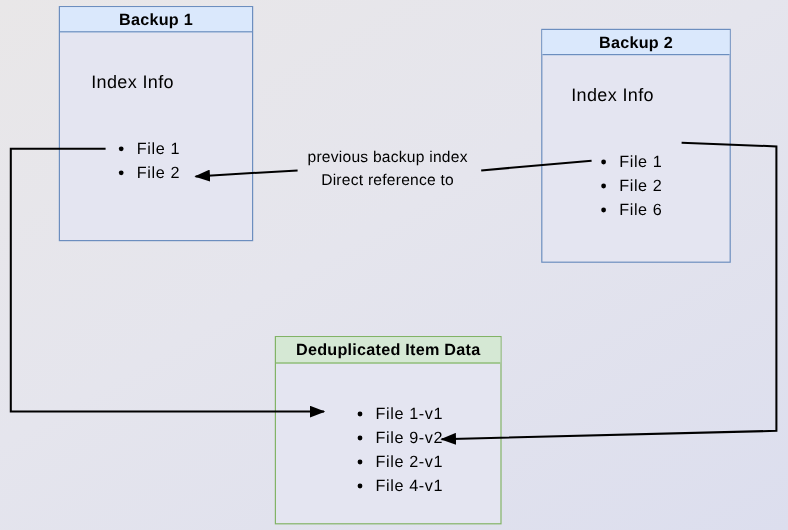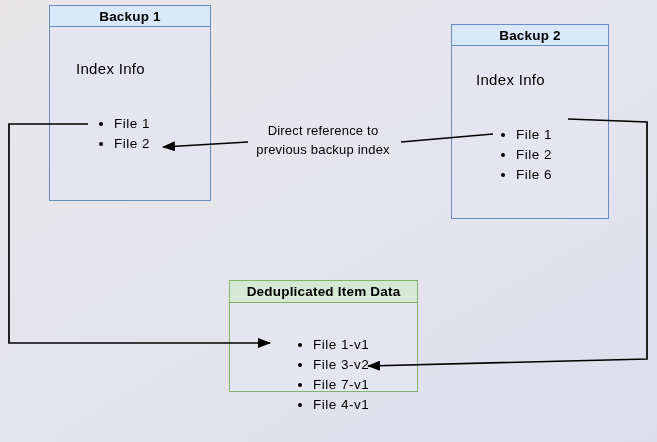--- a/index.html
+++ b/index.html
@@ -60,21 +60,21 @@
     left: 235px; top: 122px; width: 176px;
     text-align: center;
     font-size: 13px; line-height: 18.5px;
     letter-spacing: 0.2px;
     z-index: 3;
     white-space: nowrap;
   }
   
   #backup1 { left: 49px;  top: 5px;   width: 162px; height: 196px; }
   #backup2 { left: 451px; top: 5px;   width: 158px; height: 195px; margin-top: 19px; }
-  #dedup   { left: 229px; top: 280px; width: 189px; height: 112px; }
+  #dedup   { left: 229px; top: 280px; width: 189px; height: 157px; }
 
   #backup1 .section-label { left: 26px; top: 54px; }
   #backup2 .section-label { left: 24px; top: 46px; }
 
   #backup1 ul.file-list { left: 44px; top: 108px; }
   #backup2 ul.file-list { left: 44px; top: 100px; }
   #dedup   ul.file-list { left: 63px; top: 54px;  }
 </style>
 </head>
 <body>
@@ -97,29 +97,29 @@
       <li>File 1</li>
       <li>File 2</li>
       <li>File 6</li>
     </ul>
   </div>
 
   <div class="node green" id="dedup">
     <div class="node-header">Deduplicated Item Data</div>
     <ul class="file-list">
       <li>File 1-v1</li>
-      <li>File 3-v2</li>
-      <li>File 7-v1</li>
+      <li>File 9-v2</li>
+      <li>File 2-v1</li>
       <li>File 4-v1</li>
     </ul>
   </div>
 
   <div class="annotation">
+    <div>previous backup index</div>
     <div>Direct reference to</div>
-    <div>previous backup index</div>
   </div>
 
   <svg class="arrow-layer" width="657" height="442" viewBox="0 0 657 442">
     <defs>
       <marker id="arrowhead" markerUnits="userSpaceOnUse" markerWidth="13" markerHeight="10" viewBox="0 0 13 10" refX="12" refY="5" orient="auto">
         <path d="M0,0 L13,5 L0,10 z" fill="#000"></path>
       </marker>
     </defs>
 
     <polyline points="88,124 9,124 9,343 270,343" fill="none" stroke="#000" stroke-width="1.7" marker-end="url(#arrowhead)"></polyline>

